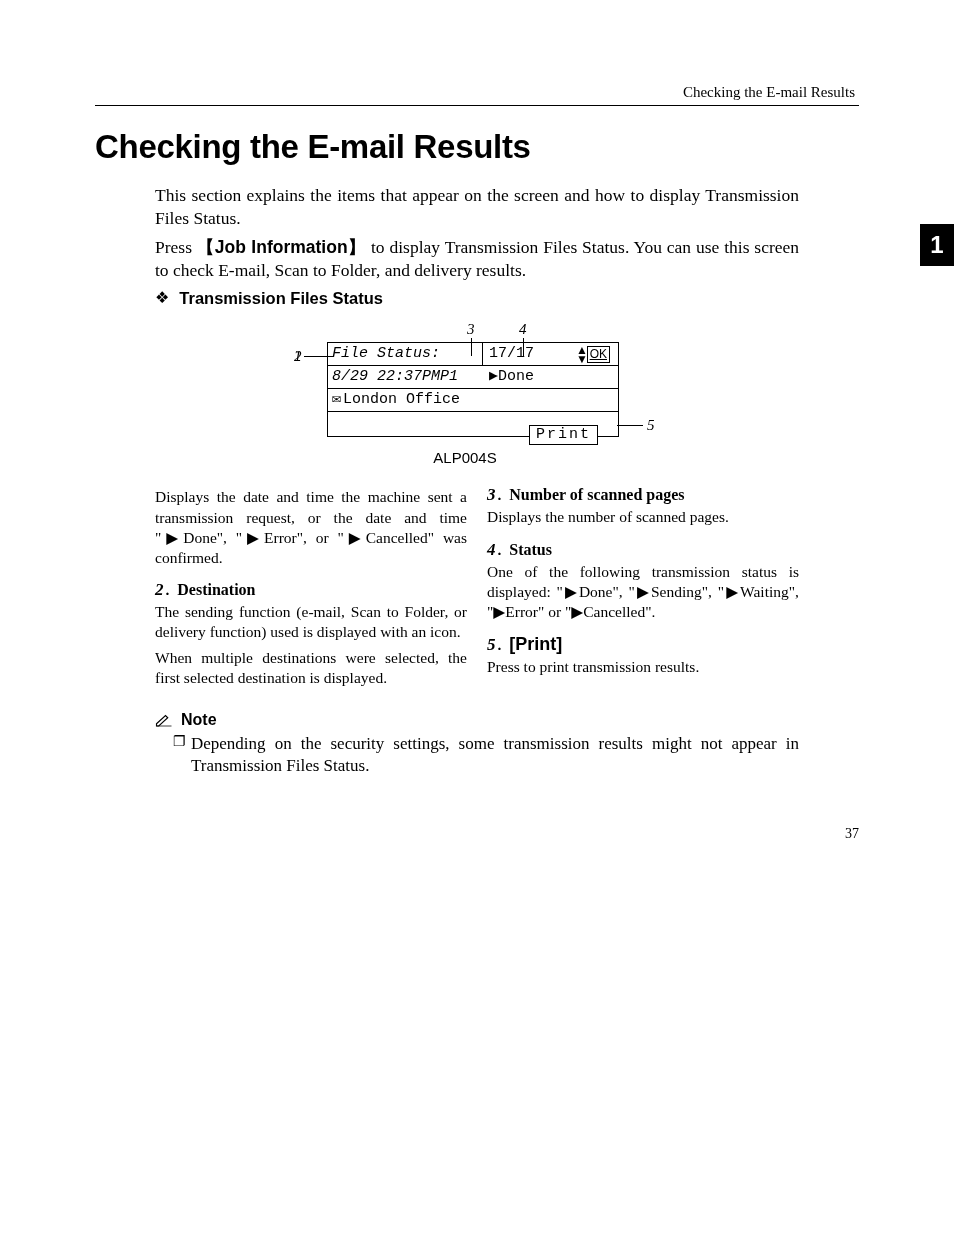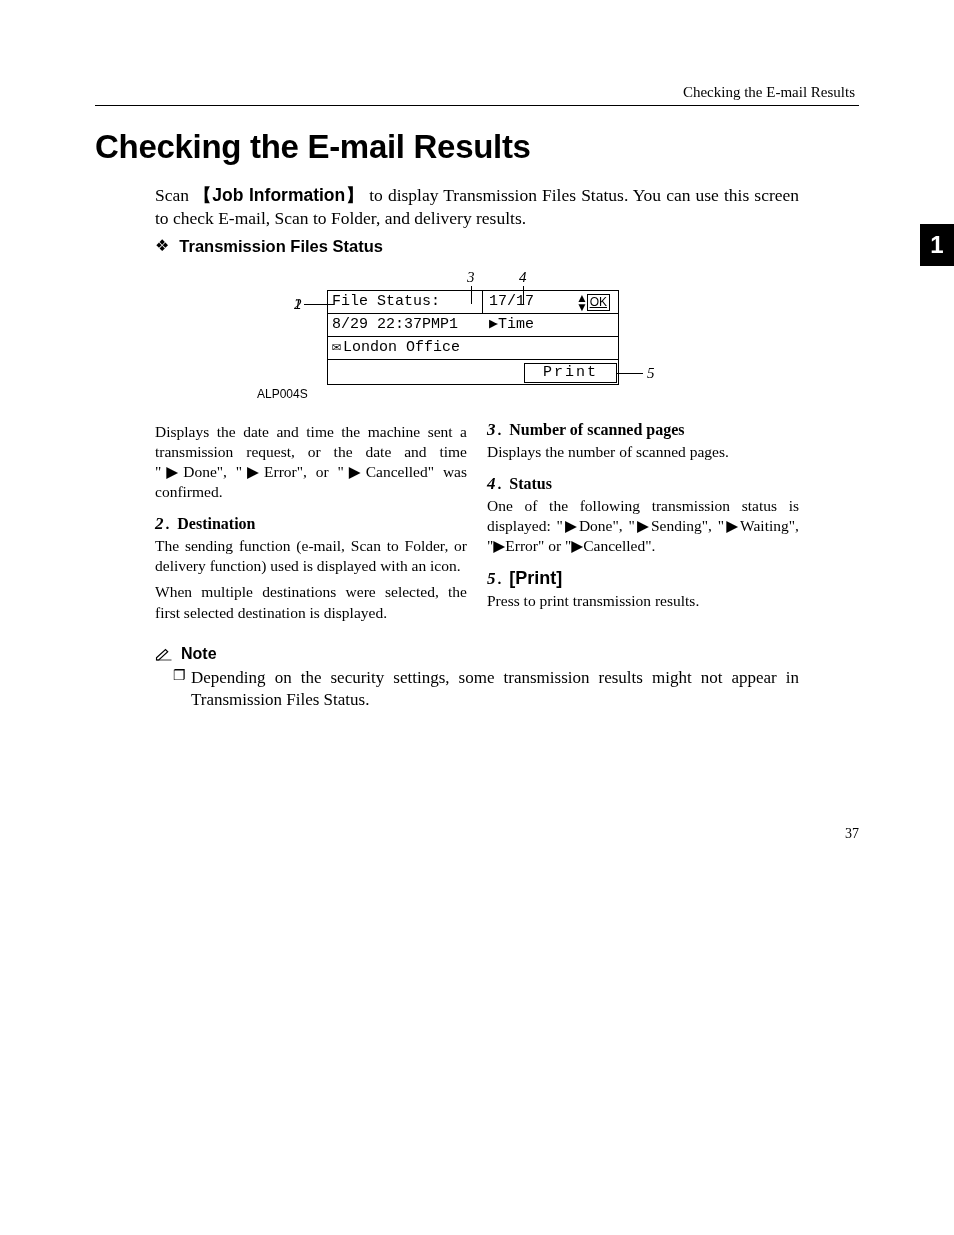--- a/index.html
+++ b/index.html
@@ -94,20 +94,21 @@
     border-bottom: 1px solid #000;
   }
   .panel .row.noborder { border-bottom: none; }
   .panel .cell-l {
     flex: 0 0 155px;
     padding-left: 4px;
     border-right: 1px solid #000;
     height: 100%;
     display:flex; align-items:center;
     box-sizing:border-box;
+    font-style:italic;
   }
   .panel .cell-r {
     flex: 1;
     padding-left: 6px;
     display:flex; align-items:center;
     position:relative;
   }
   .ok-box {
     position:absolute; right:8px; top:1px;
     font-size:12px;
@@ -116,47 +117,47 @@
     font-family: Liberation Sans, sans-serif;
     text-decoration: underline;
   }
   .arrows { position:absolute; right:30px; top:1px; font-size:12px; line-height:9px; font-family: Arial;}
   .panel .row.full {
     padding-left:4px;
     border-right:none;
   }
   .print-btn {
     border:1.5px solid #000;
-    padding: 0 18px;
+    padding: 0 6px;
     margin-left:auto;
-    margin-right:1px;
+    margin-right:20px;
     background:#fff;
     height:18px;
     display:flex; align-items:center;
-    position:relative; top:1px;
+    position:relative; top:11px;
     letter-spacing:2px;
   }
   .lead-left {
     position:absolute;
     left: -34px;
     display:flex; align-items:center;
   }
   .lead-left .line { height:1px; width:30px; background:#000; margin-left:2px;}
   .lead-right5 {
     position:absolute;
     left: 360px; top: 96px;
     display:flex; align-items:center;
   }
   .lead-right5 .line { height:1px; width:26px; background:#000; margin-right:4px;}
   .caption-code {
     font-family: Arial, sans-serif;
-    font-size: 12px;
-    text-align:left;
+    font-size: 15px;
+    text-align:center;
     margin-right: 24px;
-    margin-top:2px;
+    margin-top:12px;
   }
   
   .columns {
     display: flex;
     gap: 20px;
     margin-top: 18px;
   }
   .col {
     flex: 1;
     font-size: 15.5px;
@@ -238,23 +239,24 @@
 
 <div class="page">
 
   <div class="running-head">Checking the E-mail Results</div>
   <hr class="hr">
 
   <h1 class="title">Checking the E-mail Results</h1>
 
   <div class="content">
 
+    <p class="body">This section explains the items that appear on the screen and how to display Transmission Files Status.</p>
 
     <p class="body">
-      <span>Scan </span><span class="bracket">【</span><span class="hardkey">Job Information</span><span class="bracket">】</span><span> to display Transmission Files Status. You can use this screen to check E-mail, Scan to Folder, and delivery results.</span>
+      <span>Press </span><span class="bracket">【</span><span class="hardkey">Job Information</span><span class="bracket">】</span><span> to display Transmission Files Status. You can use this screen to check E-mail, Scan to Folder, and delivery results.</span>
     </p>
 
     <div class="diamond-line">
       <span class="diamond">❖</span>
       <span class="tfs">Transmission Files Status</span>
     </div>
 
     <div class="figure">
       <div class="fig-top-labels">
         <span class="italic-num lbl3">3</span>
@@ -271,21 +273,21 @@
             <span class="arrows">▲<br>▼</span>
             <span class="ok-box">OK</span>
           </div>
         </div>
         <div class="row">
           <div class="lead-left" style="top:4px;">
             <span class="italic-num">1</span>
             <span class="line"></span>
           </div>
           <div class="cell-l" style="border-right:none;">8/29 22:37PMP1</div>
-          <div class="cell-r">▶Time</div>
+          <div class="cell-r">▶Done</div>
         </div>
         <div class="row full">
           <div class="lead-left" style="top:4px;">
             <span class="italic-num">2</span>
             <span class="line"></span>
           </div>
           <span style="margin-right:2px;">✉</span>
           <span>London Office</span>
         </div>
         <div class="row full noborder" style="height:24px; border-top:none;">

